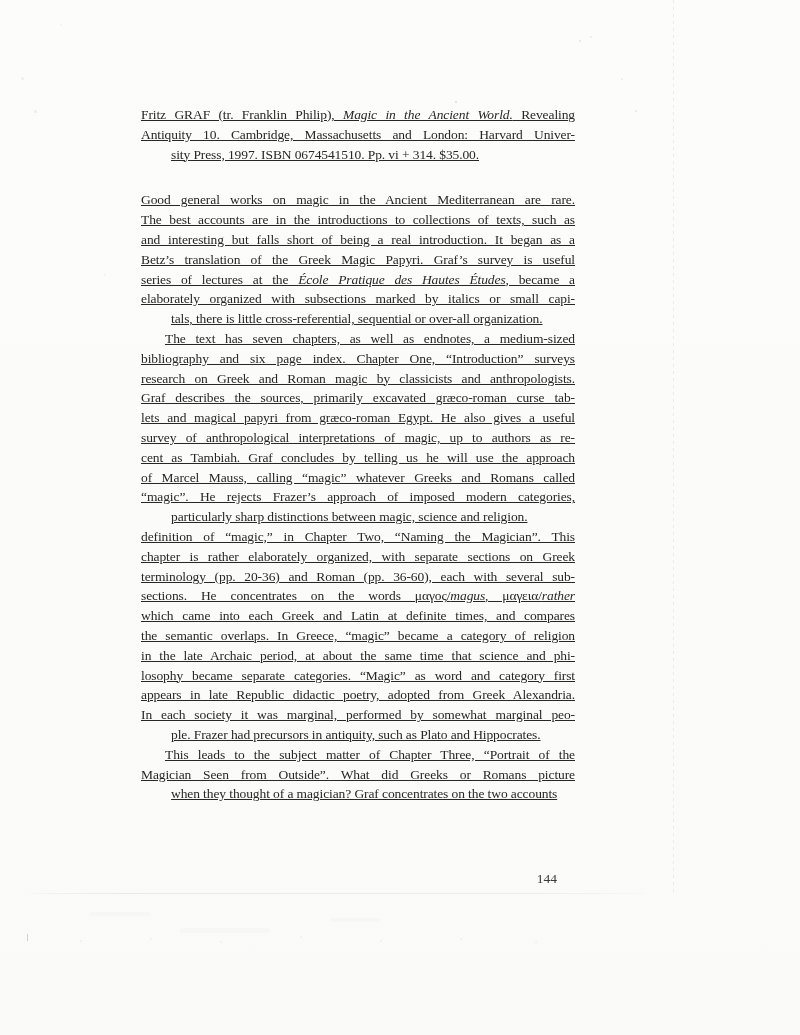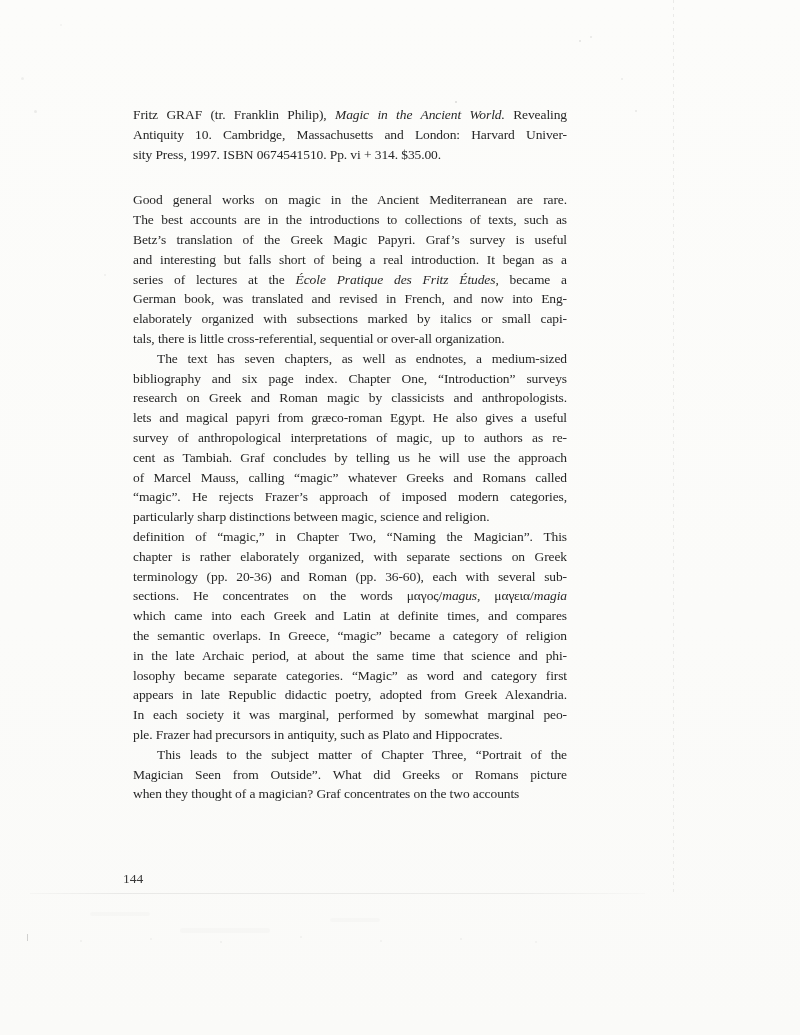--- a/index.html
+++ b/index.html
@@ -15,50 +15,52 @@
     font-family: "Liberation Serif", serif;
     color: #272727;
   }
   .scan-page {
     position: absolute;
     inset: 0;
     background: linear-gradient(180deg, #fcfcfa 0%, #fbfbf9 60%, #fafaf8 100%);
   }
   .text-block {
     position: absolute;
-    left: 133px;
+    left: 141px;
     top: 105px;
     width: 434px;
     font-size: 13.5px;
     line-height: 19.8px;
     letter-spacing: -0.1px;
+    text-decoration: underline;
   }
   .line {
     text-align: justify;
     text-align-last: justify;
     min-height: 19.8px;
   }
   .line.last {
     text-align-last: left;
+    margin-left: 30px;
   }
   .line.ind {
     text-indent: 24px;
   }
   .it {
     font-style: italic;
   }
   .body-text {
     margin-top: 26px;
   }
   .page-number {
     position: absolute;
     left: 123px;
     top: 871px;
     width: 434px;
-    text-align: left;
+    text-align: right;
     font-size: 13.5px;
     color: #3a3a3a;
   }
   .vseam {
     position: absolute;
     left: 673px;
     top: 0;
     width: 1px;
     height: 892px;
     background-image: repeating-linear-gradient(to bottom, #eaeae8 0 3px, rgba(255,255,255,0) 3px 7px);
@@ -90,43 +92,43 @@
   <div class="text-block">
     <div id="citation">
         <div class="line"><span>Fritz GRAF (tr. Franklin Philip), </span><span class="it">Magic in the Ancient World.</span><span> Revealing</span></div>
         <div class="line"><span>Antiquity 10. Cambridge, Massachusetts and London: Harvard Univer-</span></div>
         <div class="line last"><span>sity Press, 1997. ISBN 0674541510. Pp. vi + 314. $35.00.</span></div>
       </div>
     <div id="body-text" class="body-text">
         <div>
           <div class="line"><span>Good general works on magic in the Ancient Mediterranean are rare.</span></div>
           <div class="line"><span>The best accounts are in the introductions to collections of texts, such as</span></div>
+          <div class="line"><span>and interesting but falls short of being a real introduction. It began as a</span></div>
           <div class="line"><span>Betz’s translation of the Greek Magic Papyri. Graf’s survey is useful</span></div>
-          <div class="line"><span>and interesting but falls short of being a real introduction. It began as a</span></div>
-          <div class="line"><span>series of lectures at the </span><span class="it">École Pratique des Fritz Études</span><span>, became a</span></div>
-          <div class="line"><span>German book, was translated and revised in French, and now into Eng-</span></div>
+          <div class="line"><span>series of lectures at the </span><span class="it">École Pratique des Hautes Études</span><span>, became a</span></div>
           <div class="line"><span>elaborately organized with subsections marked by italics or small capi-</span></div>
           <div class="line last"><span>tals, there is little cross-referential, sequential or over-all organization.</span></div>
         </div>
         <div>
           <div class="line ind"><span>The text has seven chapters, as well as endnotes, a medium-sized</span></div>
           <div class="line"><span>bibliography and six page index. Chapter One, “Introduction” surveys</span></div>
           <div class="line"><span>research on Greek and Roman magic by classicists and anthropologists.</span></div>
+          <div class="line"><span>Graf describes the sources, primarily excavated græco-roman curse tab-</span></div>
           <div class="line"><span>lets and magical papyri from græco-roman Egypt. He also gives a useful</span></div>
           <div class="line"><span>survey of anthropological interpretations of magic, up to authors as re-</span></div>
           <div class="line"><span>cent as Tambiah. Graf concludes by telling us he will use the approach</span></div>
           <div class="line"><span>of Marcel Mauss, calling “magic” whatever Greeks and Romans called</span></div>
           <div class="line"><span>“magic”. He rejects Frazer’s approach of imposed modern categories,</span></div>
           <div class="line last"><span>particularly sharp distinctions between magic, science and religion.</span></div>
         </div>
         <div>
           <div class="line"><span>definition of “magic,” in Chapter Two, “Naming the Magician”. This</span></div>
           <div class="line"><span>chapter is rather elaborately organized, with separate sections on Greek</span></div>
           <div class="line"><span>terminology (pp. 20-36) and Roman (pp. 36-60), each with several sub-</span></div>
-          <div class="line"><span>sections. He concentrates on the words μαγος/</span><span class="it">magus</span><span>, μαγεια/</span><span class="it">magia</span></div>
+          <div class="line"><span>sections. He concentrates on the words μαγος/</span><span class="it">magus</span><span>, μαγεια/</span><span class="it">rather</span></div>
           <div class="line"><span>which came into each Greek and Latin at definite times, and compares</span></div>
           <div class="line"><span>the semantic overlaps. In Greece, “magic” became a category of religion</span></div>
           <div class="line"><span>in the late Archaic period, at about the same time that science and phi-</span></div>
           <div class="line"><span>losophy became separate categories. “Magic” as word and category first</span></div>
           <div class="line"><span>appears in late Republic didactic poetry, adopted from Greek Alexandria.</span></div>
           <div class="line"><span>In each society it was marginal, performed by somewhat marginal peo-</span></div>
           <div class="line last"><span>ple. Frazer had precursors in antiquity, such as Plato and Hippocrates.</span></div>
         </div>
         <div>
           <div class="line ind"><span>This leads to the subject matter of Chapter Three, “Portrait of the</span></div>

